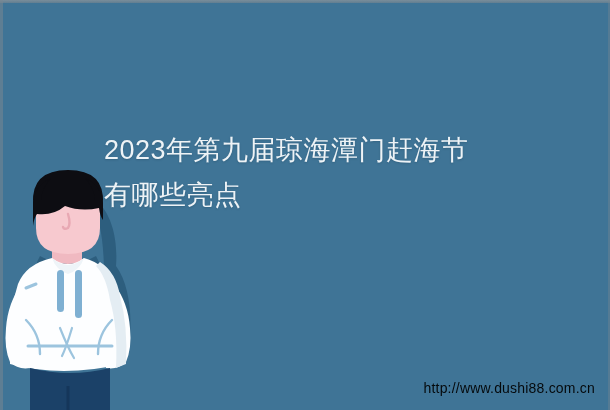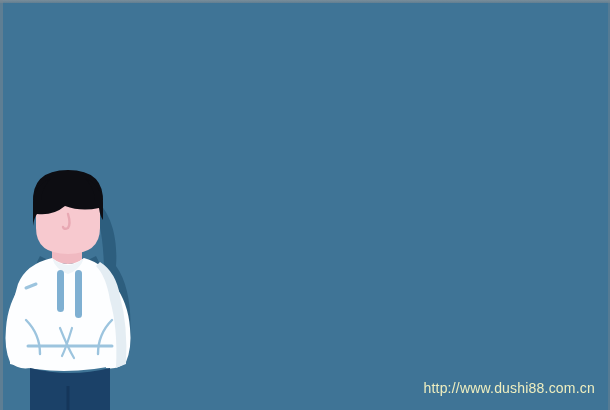--- a/index.html
+++ b/index.html
@@ -40,21 +40,21 @@
     line-height:45px;
     letter-spacing:.5px;
     white-space:pre-line;
     text-shadow:0 1px 2px rgba(20,50,70,.25);
   }
 
   
   .watermark{
     position:absolute;
     right:15px;bottom:14px;
-    color:#fef9c3;
+    color:#000000;
     font-size:14px;
     letter-spacing:.2px;
     opacity:.92;
   }
 
   
   .person{
     position:absolute;
     left:0;bottom:0;
     width:140px;height:240px;
@@ -106,16 +106,18 @@
       <path d="M112 150 q-14 14 -14 34" stroke="#9cc4de" stroke-width="2.4" fill="none" stroke-linecap="round"></path>
       <path d="M28 176 h84" stroke="#9cc4de" stroke-width="3" fill="none" stroke-linecap="round"></path>
       <path d="M60 158 q8 20 14 30" stroke="#9cc4de" stroke-width="2.2" fill="none" stroke-linecap="round"></path>
       <path name="b" d="M72 158 q-6 20 -10 28" stroke="#9cc4de" stroke-width="2.2" fill="none" stroke-linecap="round"></path>
 
       <path d="M30 198 q40 10 80 0 l0 42 l-80 0 z" fill="#1b4168"></path>
       <path d="M68 216 l0 24" stroke="#15365a" stroke-width="3"></path>
     </svg>
   </div>
 
+  <div class="title">2023年第九届琼海潭门赶海节
+有哪些亮点</div>
 
   <div class="watermark">http://www.dushi88.com.cn</div>
 
 </div>
 
 </body></html>

